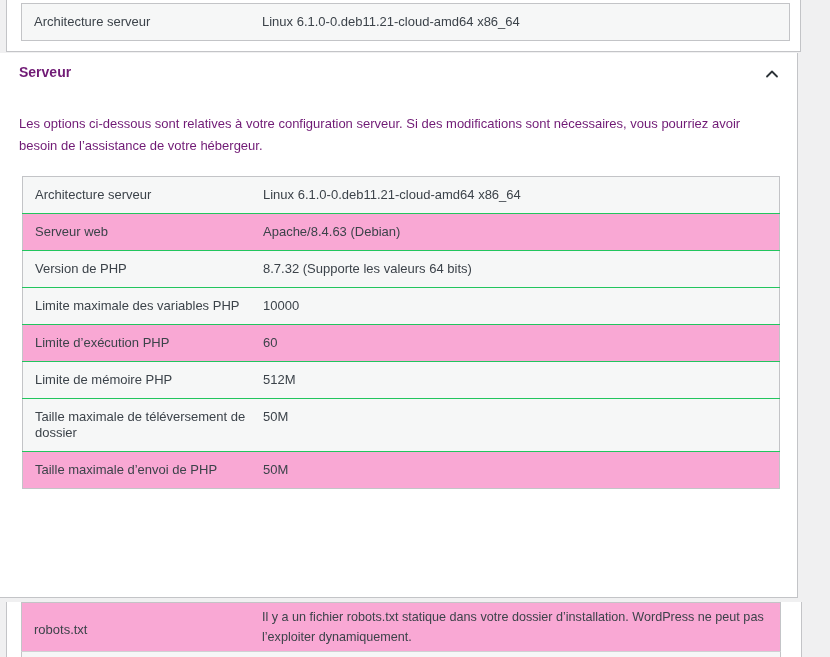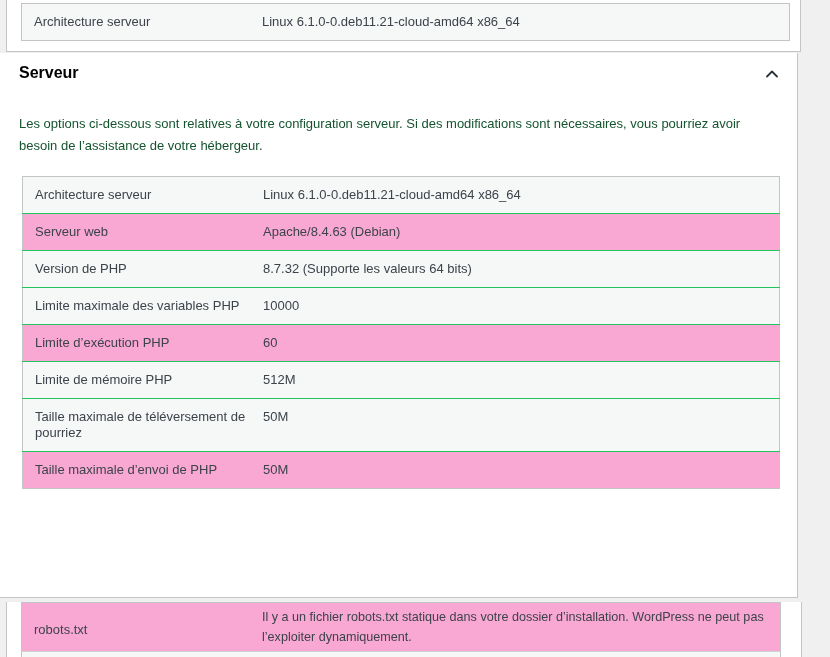--- a/index.html
+++ b/index.html
@@ -15,24 +15,24 @@
   .info-table th,.info-table td{text-align:left;font-weight:400;vertical-align:top;
       font-size:13px;line-height:16px;color:#3c434a;word-wrap:break-word;}
   .info-table th{width:212px;padding:10px 4px 10px 12px;}
   .info-table td{padding:10px 12px;}
   .info-table tr.stripe{background:#f6f7f7;}
   .info-table tr + tr{border-top:1px solid #22c55e;}
 
   .panel-top .info-table{position:absolute;left:14px;top:8px;width:769px;}
 
   .panel-mid .accordion-header{position:absolute;left:0;top:0;width:100%;height:40px;cursor:pointer;}
-  .panel-mid h3{position:absolute;left:28px;top:11px;margin:0;font-size:16px;font-weight:700;color:#000000;}
+  .panel-mid h3{position:absolute;left:28px;top:11px;margin:0;font-size:14px;font-weight:700;color:#701a75;}
   .chevron-btn{position:absolute;top:8px;right:12px;width:26px;height:26px;background:none;border:none;padding:0;cursor:pointer;}
   .chevron-btn svg{display:block;margin:auto;}
-  .panel-mid .desc{position:absolute;left:28px;top:60px;width:758px;margin:0;line-height:22px;color:#14532d;}
+  .panel-mid .desc{position:absolute;left:28px;top:60px;width:758px;margin:0;line-height:22px;color:#701a75;}
   .panel-mid .info-table{position:absolute;left:31px;top:123px;width:758px;}
 
   .panel-bottom .info-table{position:absolute;left:14px;top:0;width:760px;}
   .panel-bottom .info-table th{padding:17px 4px 3px 12px;line-height:20px;}
   .panel-bottom .info-table td{padding:4px 2px 4px 12px;line-height:20px;font-size:12.6px;}
   .panel-bottom .info-table tr.next-sliver{border-top:1px solid #d0d1d3;}
   .panel-bottom .info-table tr.next-sliver th,
   .panel-bottom .info-table tr.next-sliver td{padding:6px 12px;}
 </style>
 </head>
@@ -83,21 +83,21 @@
           </tr>
           <tr>
             <th>Limite d’exécution PHP</th>
             <td>60</td>
           </tr>
           <tr class="stripe">
             <th>Limite de mémoire PHP</th>
             <td>512M</td>
           </tr>
           <tr class="stripe">
-            <th>Taille maximale de téléversement de pourriez</th>
+            <th>Taille maximale de téléversement de dossier</th>
             <td>50M</td>
           </tr>
           <tr>
             <th>Taille maximale d’envoi de PHP</th>
             <td>50M</td>
           </tr>
         </tbody>
     </table>
   </section>
 

